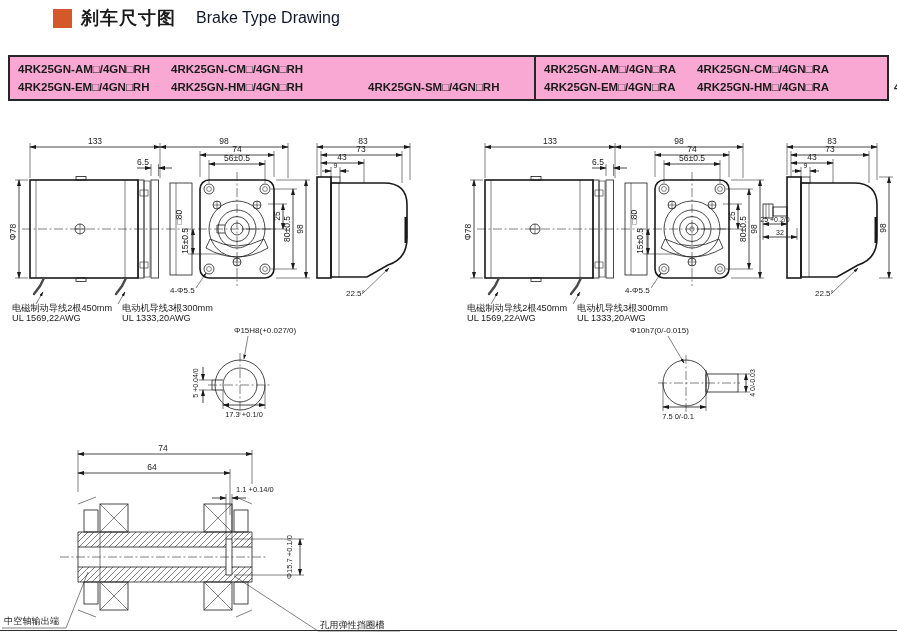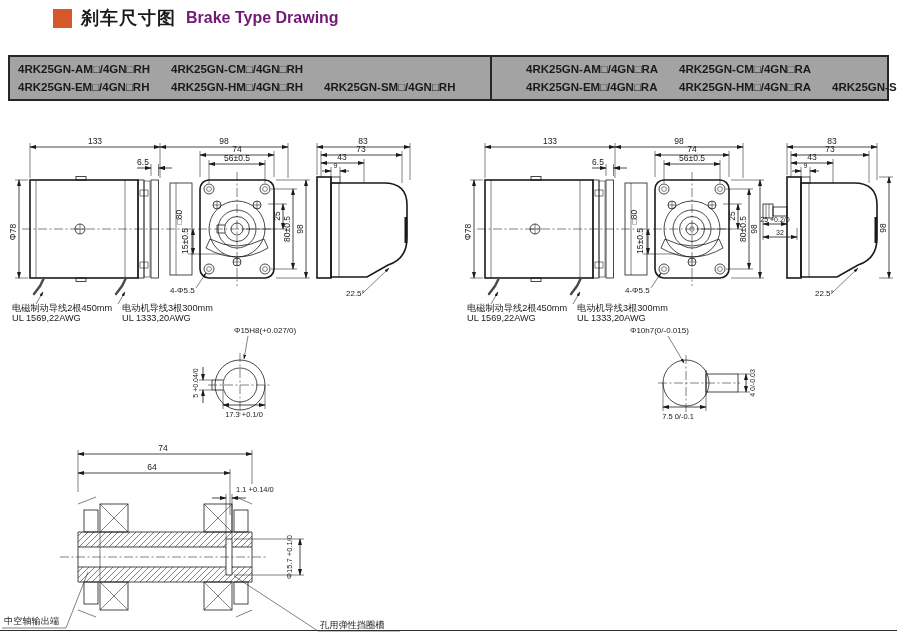--- a/index.html
+++ b/index.html
@@ -2,29 +2,29 @@
 <html><head>
 <meta charset="utf-8">
 <style>
   html,body{margin:0;padding:0;background:#fff;}
   .page{position:relative;width:897px;height:636px;background:#fff;
         font-family:"Liberation Sans",sans-serif;color:#1a1a1a;overflow:hidden;}
   
   .hdr{position:absolute;left:8px;top:6px;display:flex;align-items:center;padding-left:45px;}
   .hdr .sq{width:19px;height:19px;margin-right:9px;}
   .hdr .zh{font-size:18px;font-weight:bold;letter-spacing:1px;}
-  .hdr .en{font-size:16px;font-weight:bold;margin-left:10px;color:#701a75;}
+  .hdr .en{font-size:16px;font-weight:normal;margin-left:20px;color:#0f172a;}
   
   .mtable{position:absolute;left:8px;top:55px;width:877px;height:42px;
-          border:2px solid #262626;background:#a3a3a3;display:flex;gap:26px;}
+          border:2px solid #262626;background:#f9a8d4;display:flex;}
   .mcol{flex:1;padding:3px 6px 0 8px;}
   .mcol.first{border-right:2px solid #262626;}
   .mrow{display:flex;height:18px;align-items:center;}
   .mcell{width:153px;font-size:11.5px;font-weight:bold;white-space:nowrap;}
-  .mcell.wide{width:160px;}
+  .mcell.wide{width:160px;margin-left:44px;}
   svg{position:absolute;overflow:visible;}
   svg text{fill:#1a1a1a;}
   .d{font-size:8.5px;text-anchor:middle;}
   .d7{font-size:7px;text-anchor:middle;}
   .d75{font-size:7.5px;text-anchor:middle;}
   .ds{font-size:8px;text-anchor:start;}
   .lb{font-size:9.2px;text-anchor:start;}
   .s{stroke:#1a1a1a;stroke-width:.8;fill:none;}
   .sb{stroke:#1a1a1a;stroke-width:1.6;fill:none;}
   .sx{stroke:#1a1a1a;stroke-width:.55;fill:none;}

